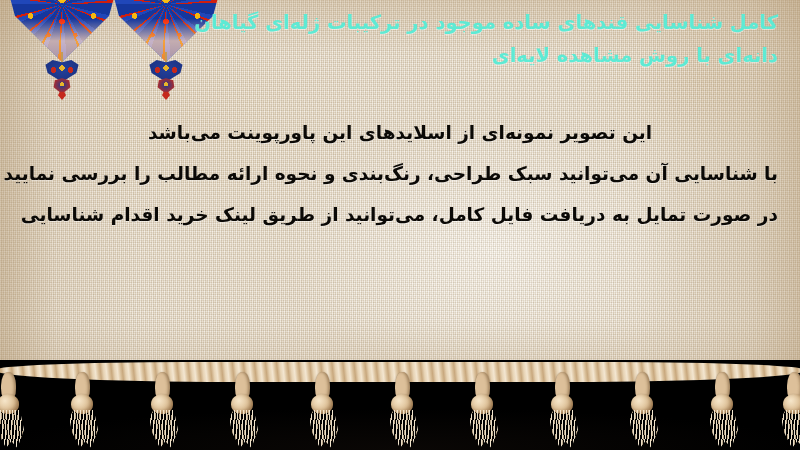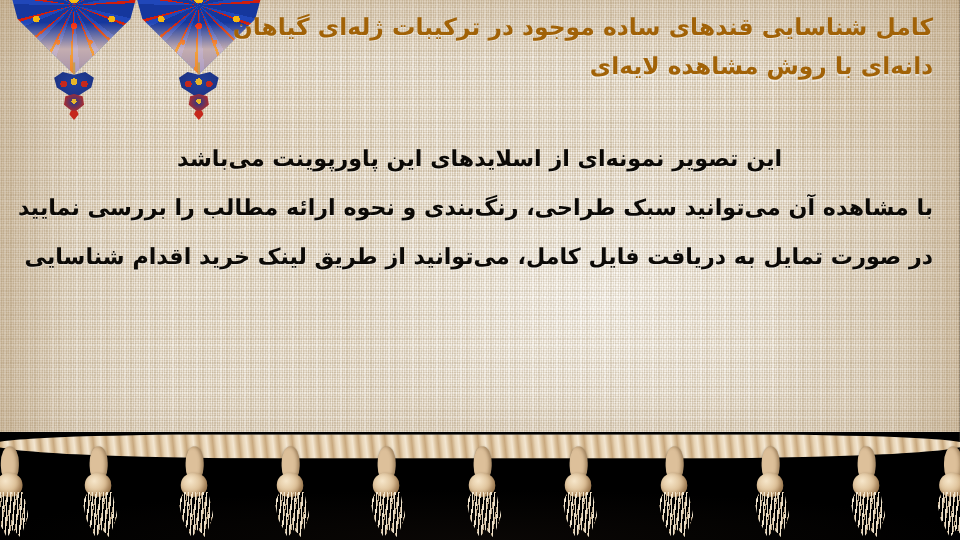--- a/index.html
+++ b/index.html
@@ -164,21 +164,21 @@
   
   .text-layer{
     position:absolute;left:0;top:0;width:800px;height:392px;
     padding:0 22px 0 0;
   }
   .title-block{
     position:absolute;right:22px;top:6px;width:560px;
     text-align:right;
   }
   .title-line{
-    color:#a16207;
+    color:#5eead4;
     font-size:19.5px;
     font-weight:700;
     line-height:33px;
     letter-spacing:0;
     text-shadow:0 1px 0 rgba(255,255,255,.45);
     white-space:nowrap;
   }
   .body-block{
     position:absolute;right:22px;top:112px;width:756px;
     text-align:center;
@@ -218,21 +218,21 @@
     <div class="pendant-c"></div>
   </div>
 
   <div class="text-layer">
     <div class="title-block">
       <div class="title-line">کامل شناسایی قندهای ساده موجود در ترکیبات ژله‌ای گیاهان</div>
       <div class="title-line">دانه‌ای با روش مشاهده لایه‌ای</div>
     </div>
     <div class="body-block">
       <div class="body-line">این تصویر نمونه‌ای از اسلایدهای این پاورپوینت می‌باشد</div>
-      <div class="body-line">با مشاهده آن می‌توانید سبک طراحی، رنگ‌بندی و نحوه ارائه مطالب را بررسی نمایید</div>
+      <div class="body-line">با شناسایی آن می‌توانید سبک طراحی، رنگ‌بندی و نحوه ارائه مطالب را بررسی نمایید</div>
       <div class="body-line">در صورت تمایل به دریافت فایل کامل، می‌توانید از طریق لینک خرید اقدام شناسایی</div>
     </div>
   </div>
 
   <div class="black-ground"></div>
   <div class="fringe-band">
     <div class="fringe-selvedge"></div>
     <div class="tassel" style="left:-8px;">
         <div class="cord"></div>
         <div class="knot"></div>

